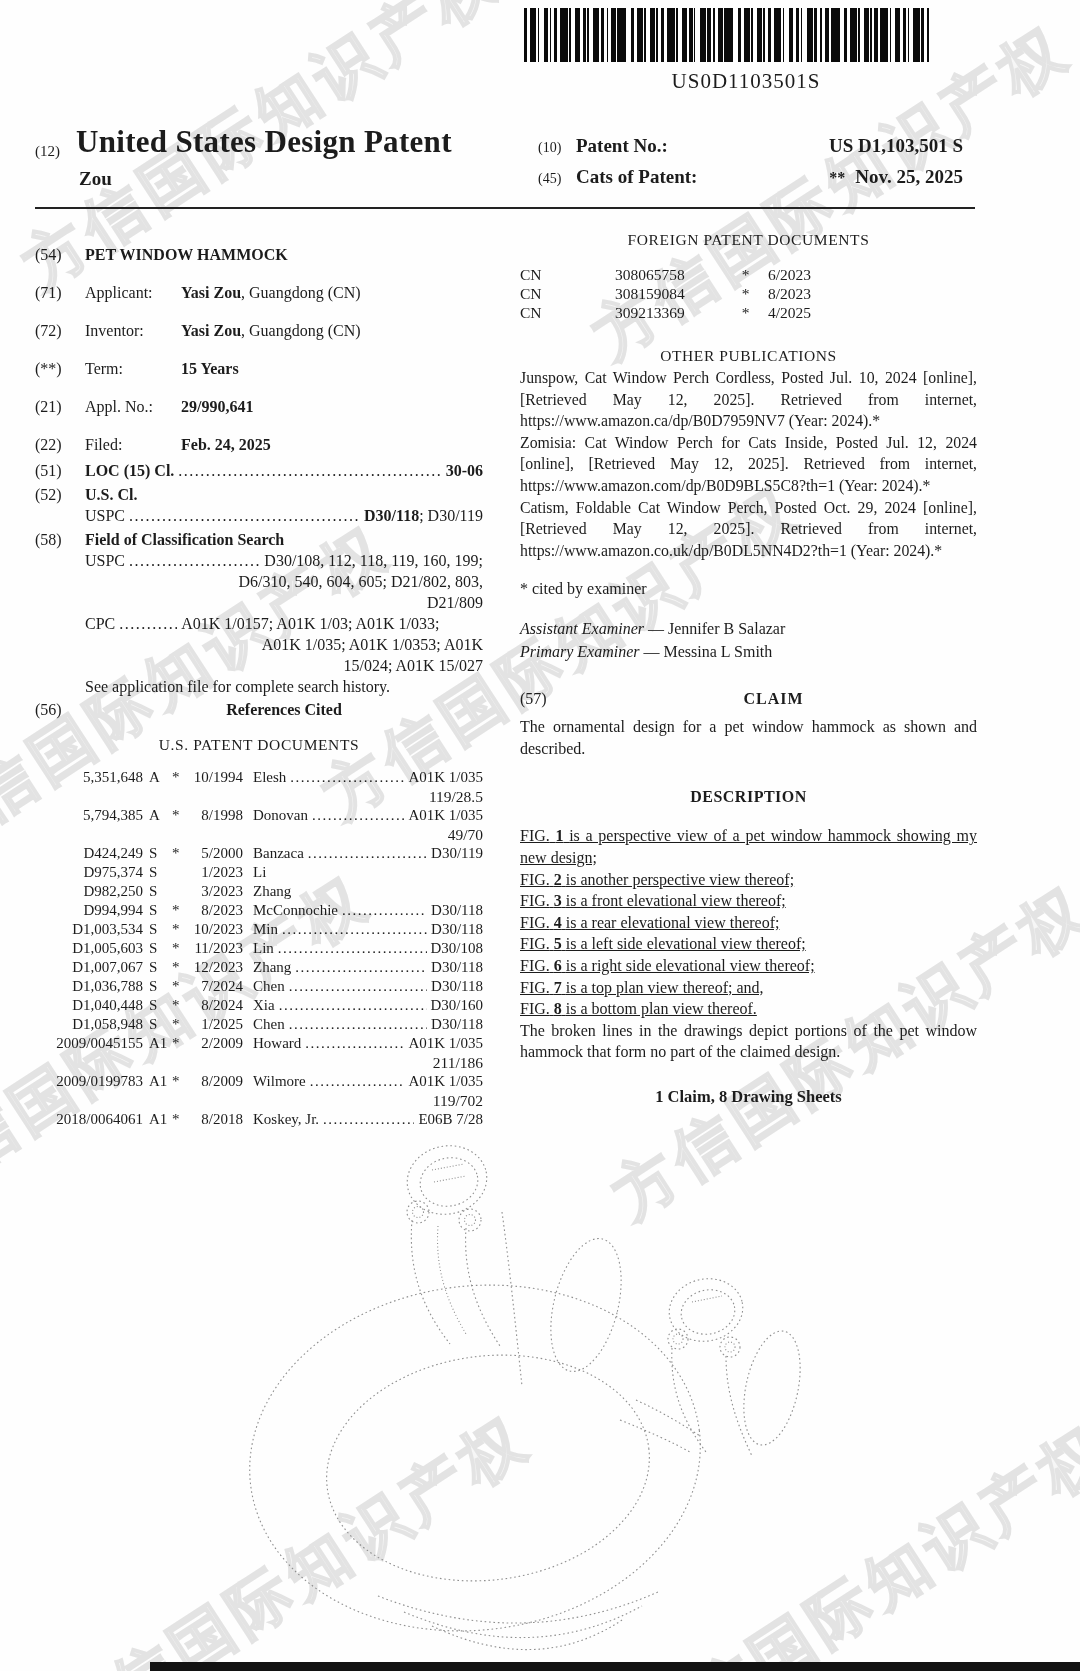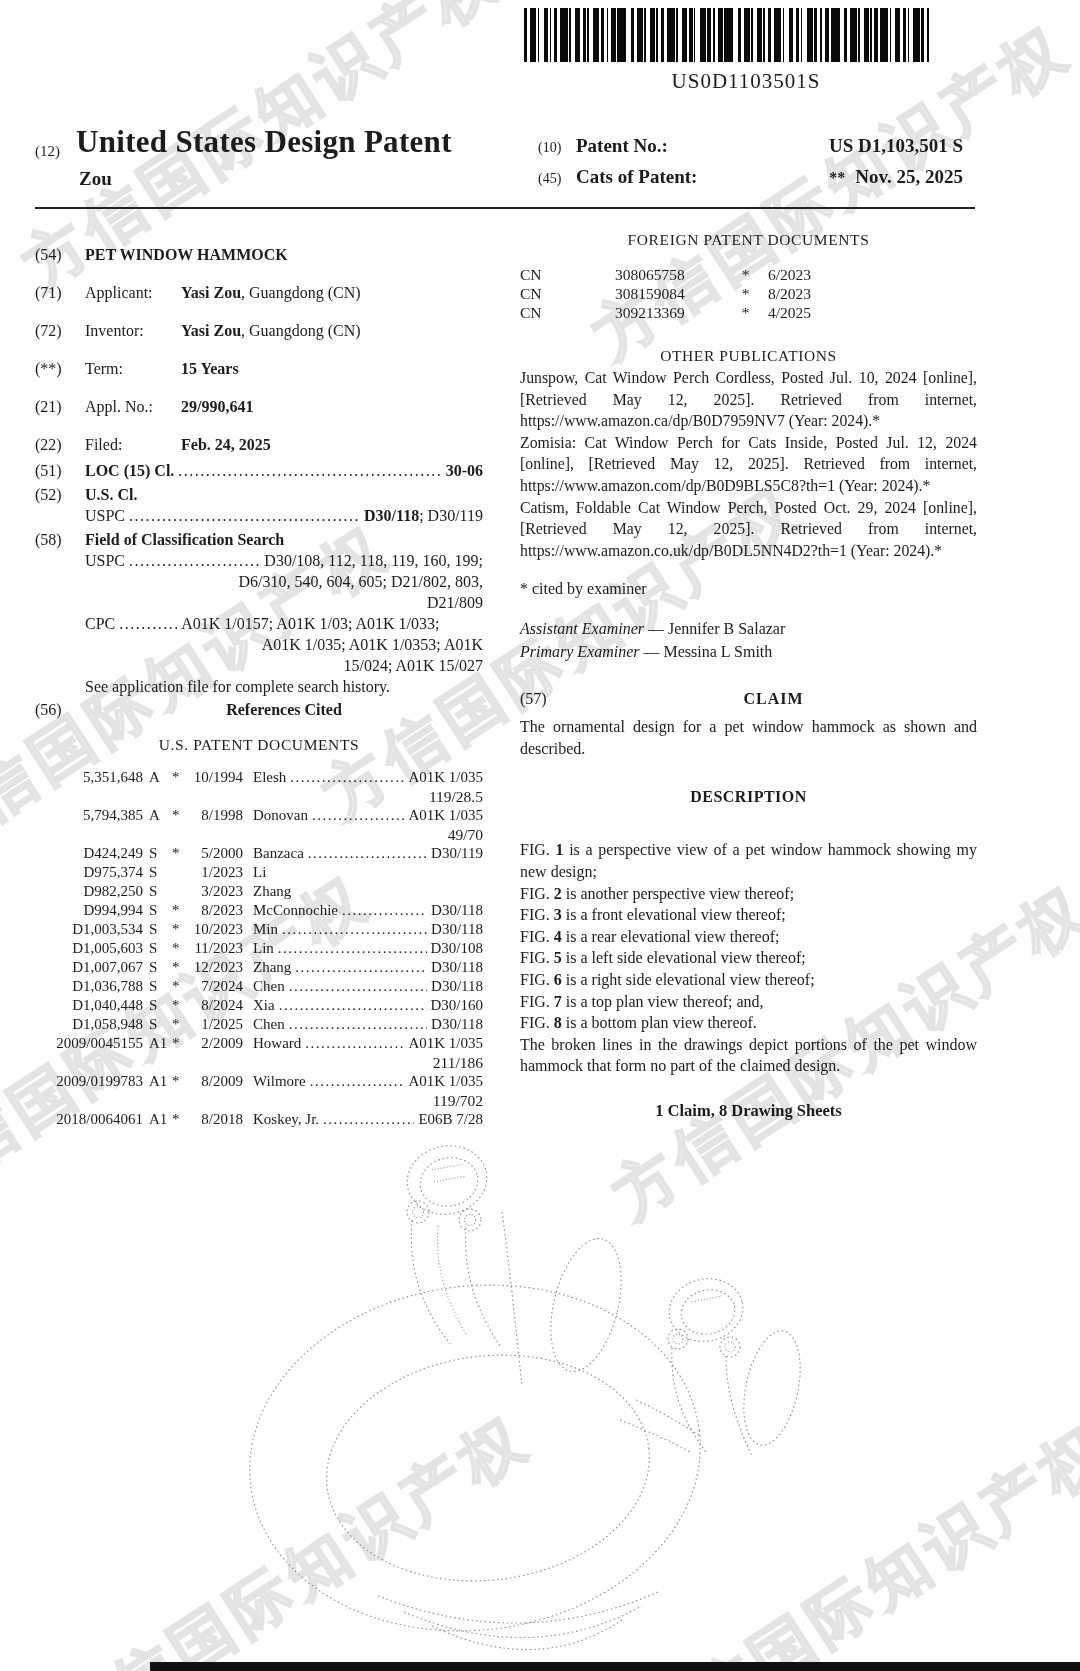--- a/index.html
+++ b/index.html
@@ -58,21 +58,21 @@
   .fr-star{width:45px;flex:none;text-align:center;}
   .op-title{margin-top:23px;margin-bottom:1px;}
   .pub{margin:0;text-align:justify;line-height:21.6px;font-size:15.8px;overflow-wrap:anywhere;}
   .cited-note{margin-top:17px;}
   .examiners{margin-top:19px;line-height:22.5px;}
   .claim-head{display:flex;margin-top:25px;align-items:baseline;}
   .claim-head .fnum{width:50px;}
   .claim-head b{flex:1;text-align:center;letter-spacing:1px;}
   .claim-text{margin-top:7px;text-align:justify;line-height:21.5px;}
   .desc-title{margin-top:27px;text-align:center;font-weight:bold;letter-spacing:0.5px;}
-  .figs{margin-top:32px;}
+  .figs{margin-top:18px;text-decoration:underline;}
   .fig-line{text-align:justify;line-height:21.6px;}
   .broken-note{text-align:justify;line-height:21.6px;}
   .sheets-note{margin-top:23px;text-align:center;font-weight:bold;font-size:16.5px;}
   
   .drawing{position:absolute;left:150px;top:1120px;width:780px;height:545px;}
   .bottom-bar{position:absolute;left:150px;top:1662px;width:930px;height:9px;background:#121212;}
 </style>
 </head>
 <body>
 

